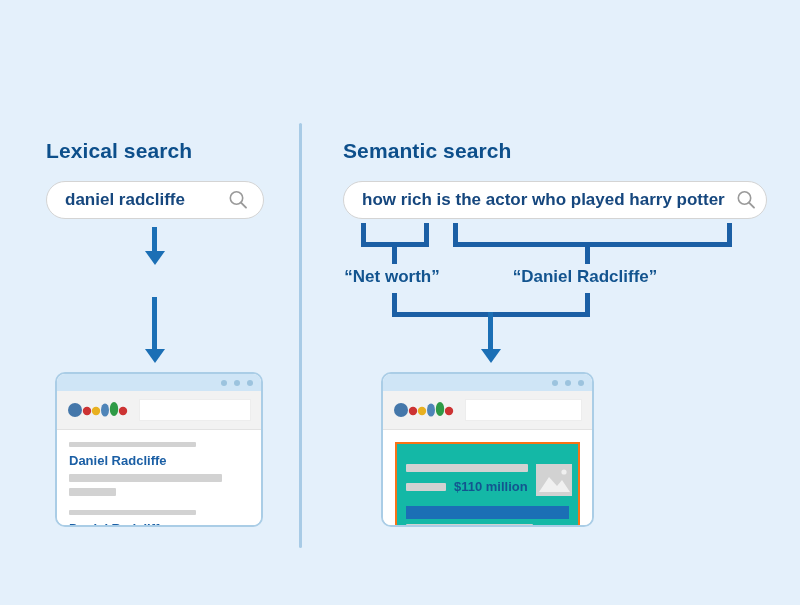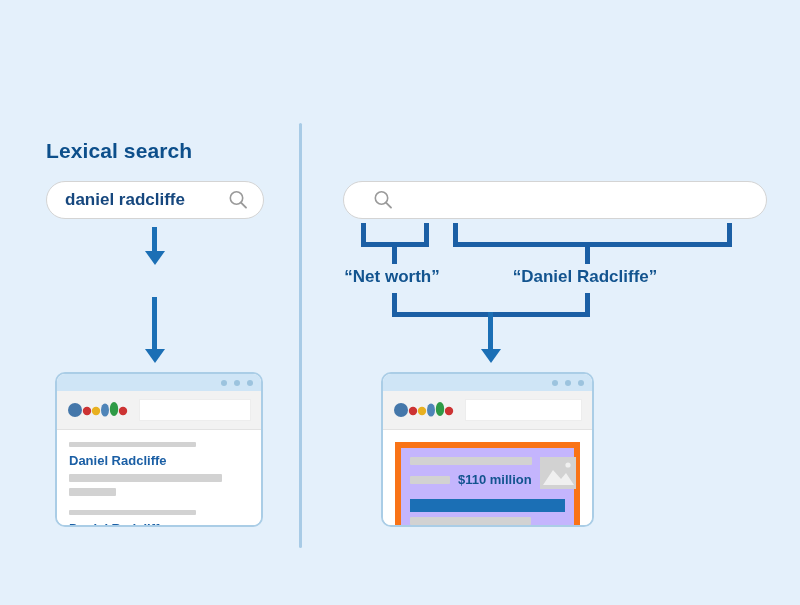--- a/index.html
+++ b/index.html
@@ -139,24 +139,24 @@
   .bar-med { height: 8px; }
   .restitle {
     color: #1b5fa5;
     font-size: 13px;
     font-weight: bold;
     white-space: nowrap;
   }
 
   
   .card {
-    border: 6px solid #f97316;
-    background: #c4b5fd;
+    border: 2px solid #f97316;
+    background: #14b8a6;
     box-sizing: border-box;
-    padding: 9px 9px 8px 9px;
+    padding: 20px 9px 8px 9px;
   }
   .amount {
     color: #13548f;
     font-size: 13px;
     font-weight: bold;
     white-space: nowrap;
   }
   .imgph {
     width: 36px;
     height: 32px;
@@ -225,22 +225,24 @@
       </div>
 
       <div style="margin-top:14px;">
         <div class="bar bar-thin" style="width:127px;"></div>
         <div class="restitle" style="margin-top:6px;">Daniel Radcliffe</div>
       </div>
 
     </div>
   </div>
 
+  <div class="abs heading" style="left:343px; top:108px;">Semantic search</div>
 
   <div class="abs searchbar" style="left:343px; top:150px; width:424px;">
+    <span class="q" title="Search">how rich is the actor who played harry potter</span>
     <span class="mag">
       <svg viewBox="0 0 22 22" width="22" height="22">
         <circle cx="9.5" cy="9" r="6.2" fill="none" stroke="#9a9a9a" stroke-width="1.6"></circle>
         <line x1="14" y1="13.6" x2="19" y2="18.6" stroke="#9a9a9a" stroke-width="1.9" stroke-linecap="round"></line>
       </svg>
     </span>
   </div>
 
   <div class="abs vline" style="left:361px; top:192px; height:24px;"></div>
   <div class="abs vline" style="left:424px; top:192px; height:24px;"></div>

